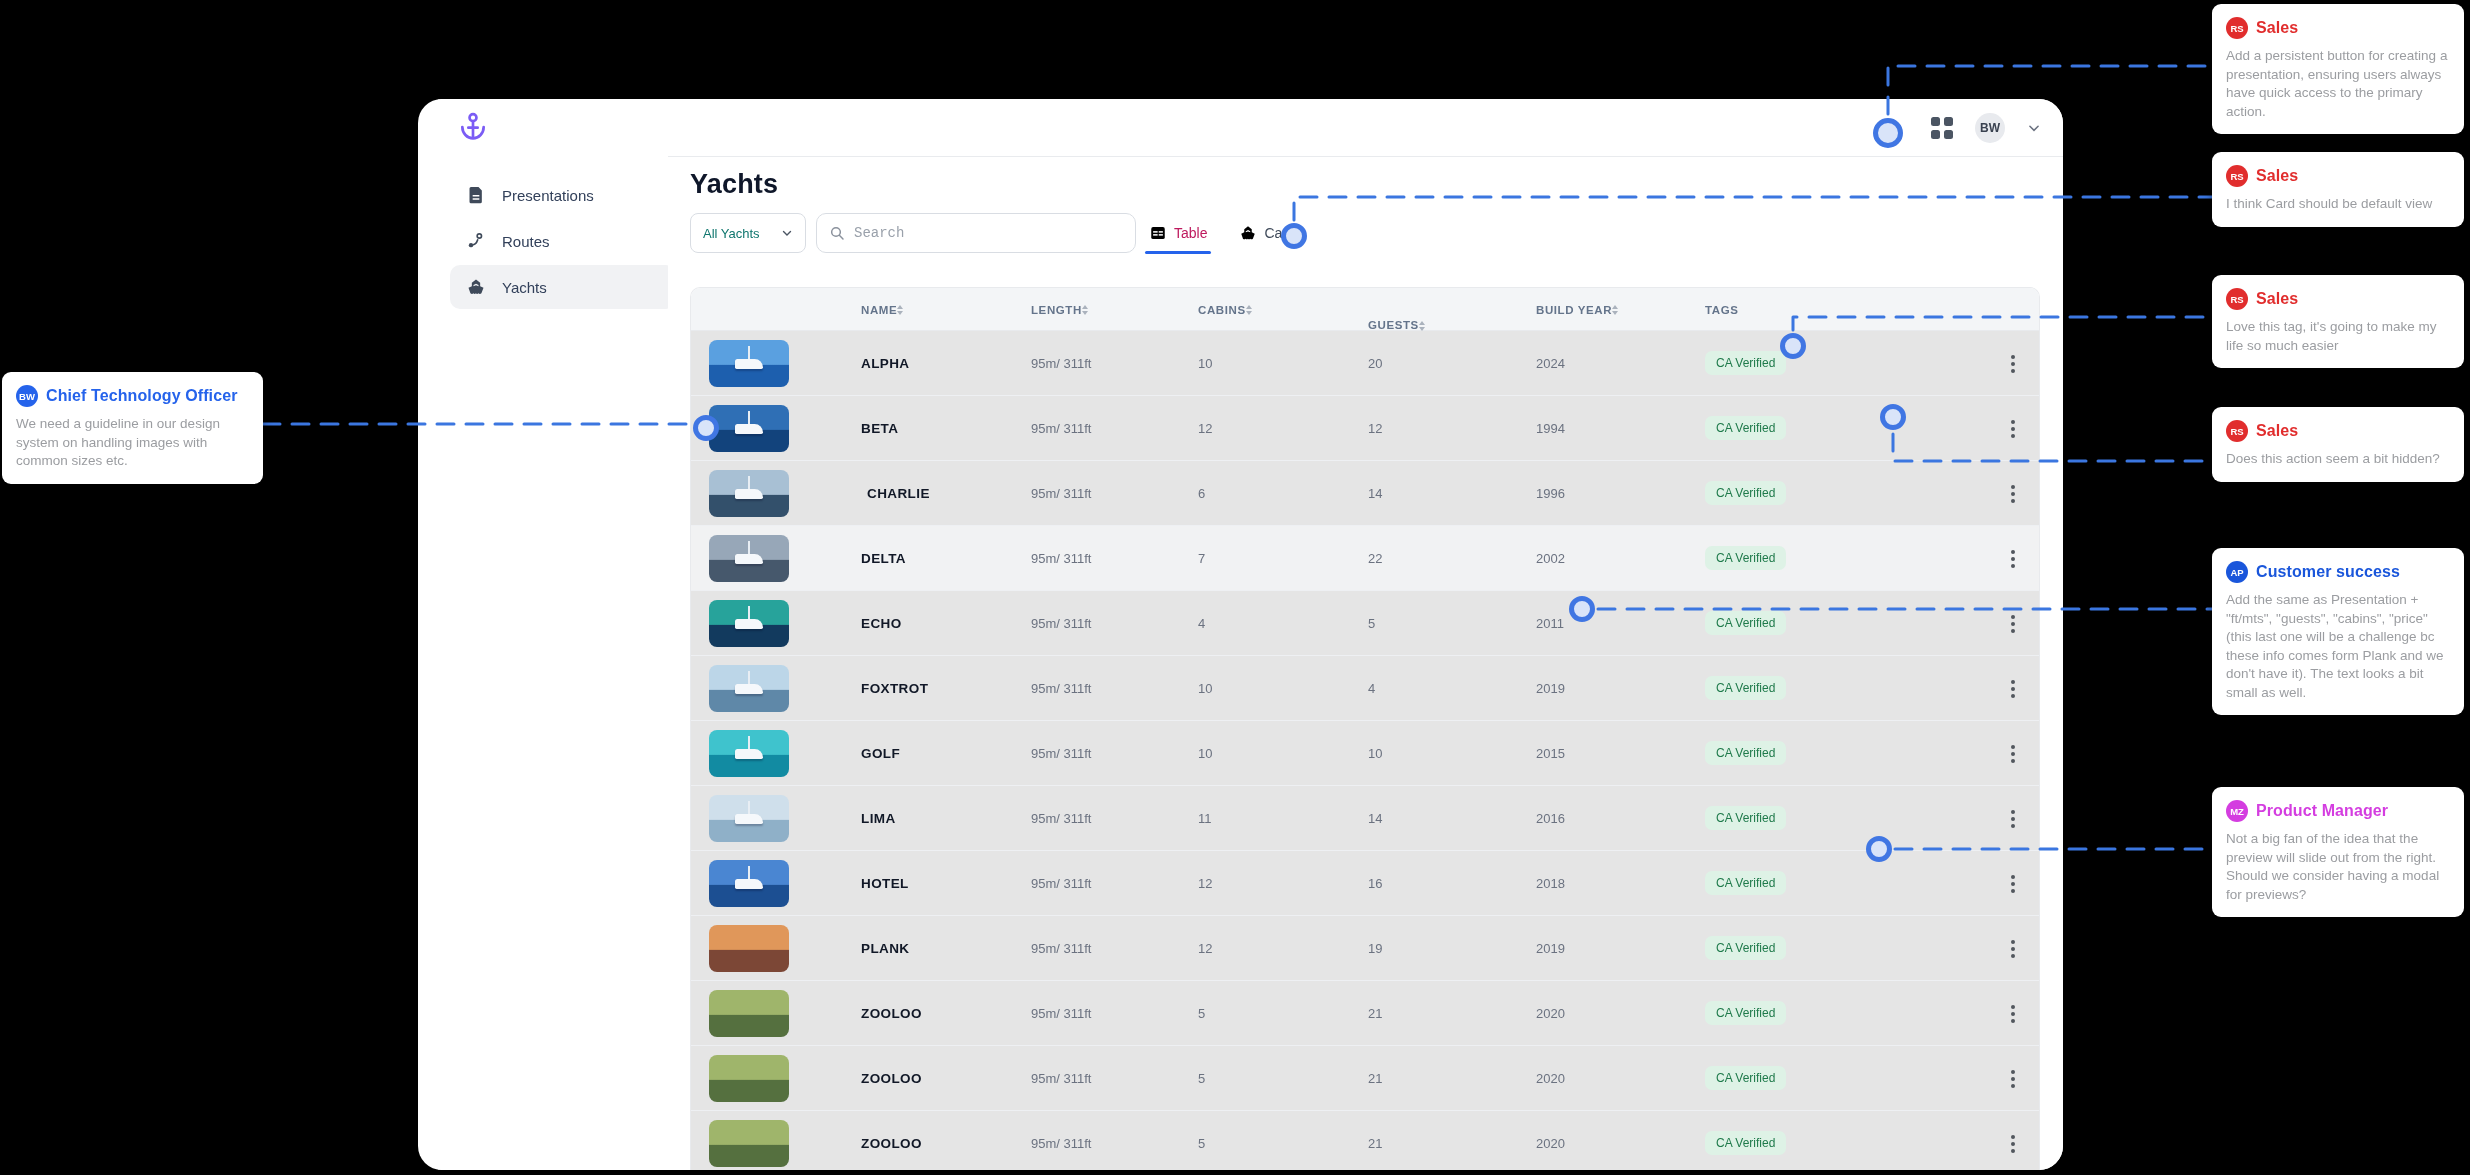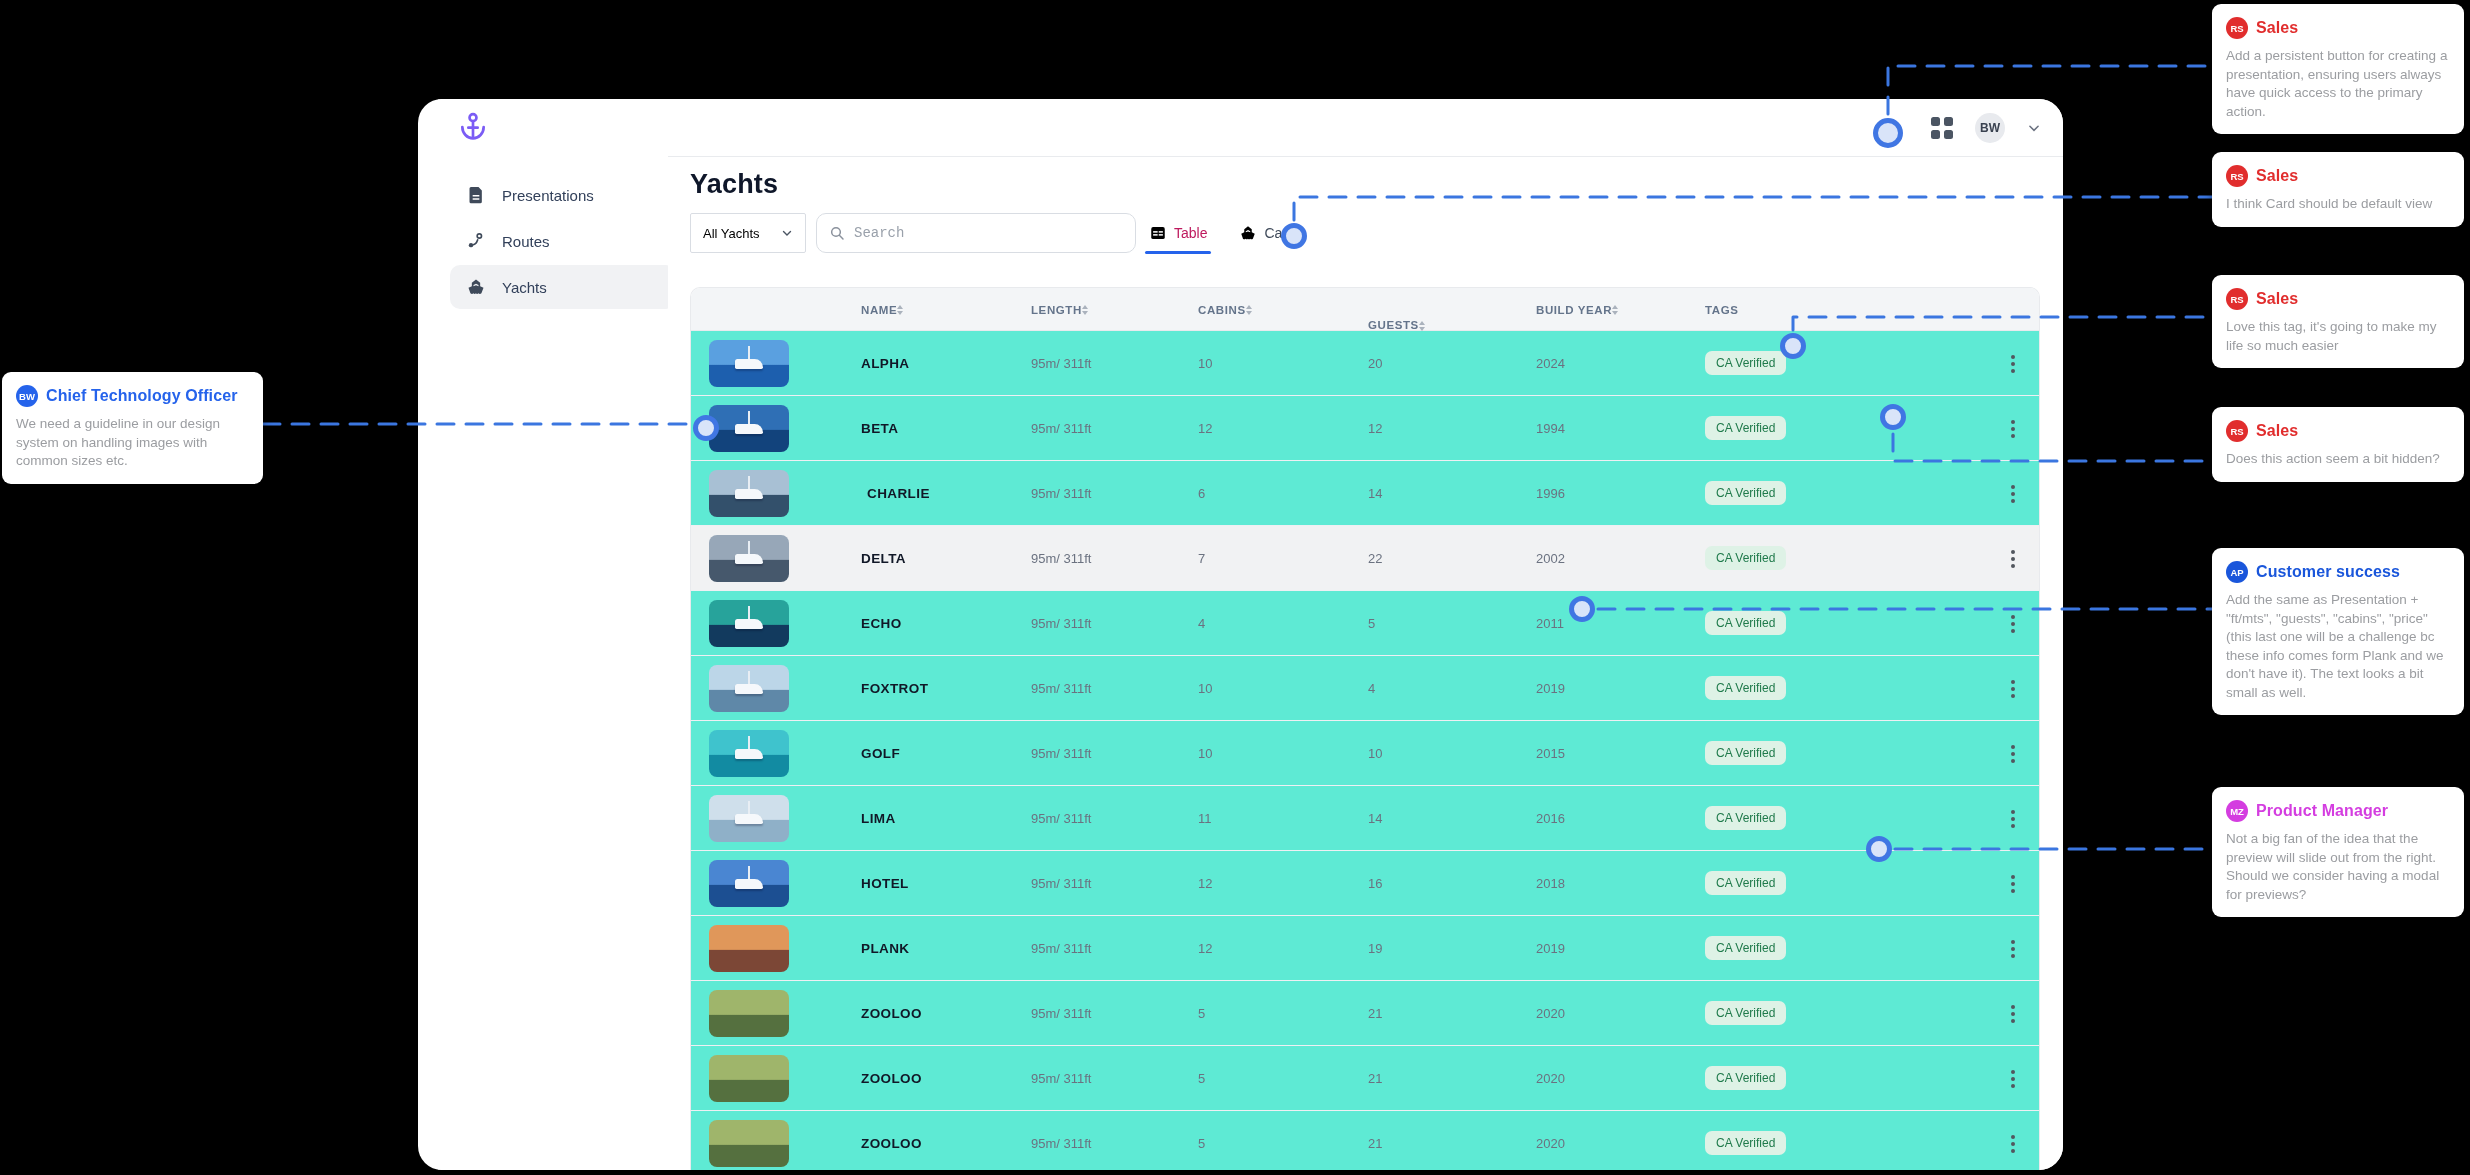--- a/index.html
+++ b/index.html
@@ -30,22 +30,22 @@
   .grid-icon span { background:#4b5563; border-radius:2.5px; }
   .avatar { width:30px; height:30px; border-radius:50%; background:#e8eaee; color:#3a4250;
             font-size:12px; font-weight:bold; display:flex; align-items:center; justify-content:center; cursor:pointer; }
   .chev { width:14px; height:14px; color:#6b7280; cursor:pointer; }
 
   
   .main { position:absolute; left:250px; top:58px; right:0; bottom:0; background:#fff; }
   .page-title { position:absolute; left:22px; top:12px; font-size:27px; font-weight:bold; color:#0f172a; letter-spacing:.2px; }
   .filter-row { position:absolute; left:22px; top:56px; height:40px; right:24px; }
   .select { position:absolute; left:0; top:0; width:116px; height:40px; border:1px solid #d9dde3;
-            border-radius:2px; display:flex; align-items:center; justify-content:space-between;
-            padding:0 12px; font-size:13px; color:#000000; cursor:pointer; background:#fff; }
+            border-radius:8px; display:flex; align-items:center; justify-content:space-between;
+            padding:0 12px; font-size:13px; color:#0f766e; cursor:pointer; background:#fff; }
   .select .chev { width:12px; height:12px; }
   .searchbox { position:absolute; left:126px; top:0; width:320px; height:40px; border:1px solid #d9dde3;
                border-radius:10px; display:flex; align-items:center; padding:0 12px; gap:9px; background:#fff; }
   .searchbox svg { width:16px; height:16px; color:#8a919c; flex:0 0 auto; }
   .searchbox input { border:none; outline:none; font-size:14px; color:#737373; width:100%;
                      font-family:Liberation Mono, monospace; }
   .searchbox input::placeholder { color:#9aa1ab; }
   .tabs { position:absolute; left:457px; top:0; height:40px; display:flex; gap:28px; }
   .tab { display:flex; align-items:center; gap:7px; font-size:14px; color:#3f4a5a; cursor:pointer;
          position:relative; padding:0 2px; }
@@ -57,21 +57,21 @@
   
   .table-wrap { position:absolute; left:22px; top:130px; width:1350px; bottom:-2px;
                 border:1px solid #e8eaed; border-bottom:none; border-radius:10px 10px 0 0; overflow:hidden; background:#fff; }
   .thead { position:relative; height:43px; background:#f3f5f7; border-bottom:1px solid #e8eaed; }
   .th { position:absolute; top:0; height:43px; display:flex; align-items:center; 
         font-size:11.5px; font-weight:bold; color:#64748b; letter-spacing:.6px; cursor:pointer; }
   .sort { display:flex; flex-direction:column; gap:2px; }
   .sort i { width:0; height:0; border-left:3.5px solid transparent; border-right:3.5px solid transparent; display:block; }
   .sort .up { border-bottom:4px solid #aab2bd; }
   .sort .dn { border-top:4px solid #aab2bd; }
-  .trow { position:relative; height:65px; border-bottom:1px solid #eef0f3; background:#5eead4; }
+  .trow { position:relative; height:65px; border-bottom:1px solid #eef0f3; background:#e5e5e5; }
   .trow.hl { background:#f1f2f3; }
   .thumb { position:absolute; left:18px; top:9px; width:80px; height:47px; border-radius:8px; overflow:hidden; }
   .thumb .boat { position:absolute; left:26px; top:19px; width:28px; height:10px; background:#f5f8fb;
                  border-radius:3px 10px 2px 2px; box-shadow:0 2px 2px rgba(0,0,30,.25); }
   .thumb .mast { position:absolute; left:39px; top:6px; width:2px; height:15px; background:#e8eef4; }
   .cell { position:absolute; top:0; height:65px; display:flex; align-items:center; font-size:13px; color:#6b7280; }
   .cell.name { font-weight:bold; color:#111827; font-size:13.5px; letter-spacing:.4px; }
   .badge { position:absolute; top:20px; padding:5px 11px; background:#def2e6; color:#1f7a4b;
            font-size:12px; border-radius:7px; }
   .kebab { position:absolute; top:20px; width:26px; height:26px; display:flex; flex-direction:column;

